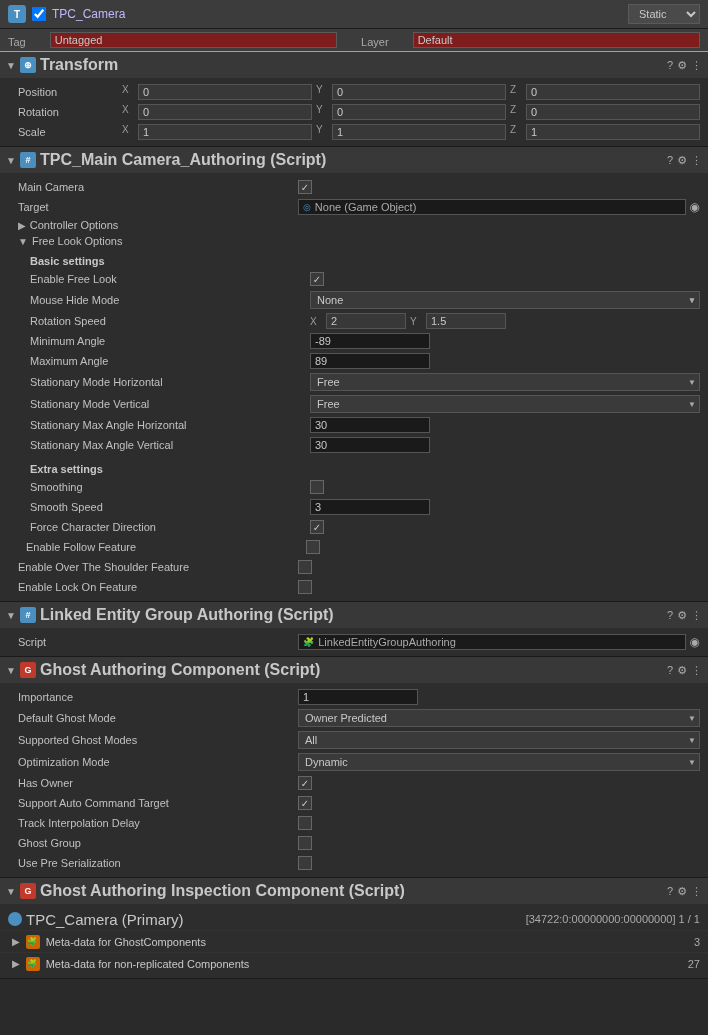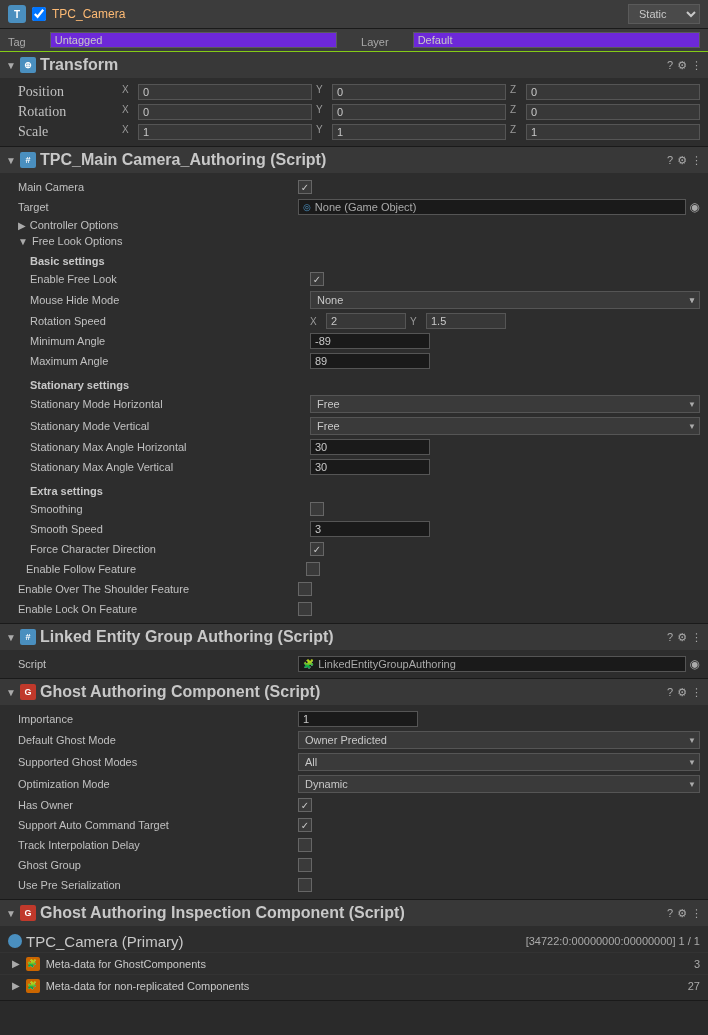--- a/index.html
+++ b/index.html
@@ -23,42 +23,42 @@
     }
     .top-bar .game-object-icon {
       width: 18px; height: 18px;
       background: #4a8fbf;
       border-radius: 3px;
       display: flex; align-items: center; justify-content: center;
       color: white; font-size: 10px; font-weight: bold;
     }
     .top-bar .checkbox { width: 14px; height: 14px; }
     .top-bar .go-name {
-      flex: 1; color: #fdba74; font-size: 12px;
+      flex: 1; color: #c4b5fd; font-size: 12px;
     }
     .top-bar .static-dropdown {
       background: #4a4a4a;
       border: 1px solid #5a5a5a;
       color: #c8c8c8;
       padding: 2px 16px 2px 6px;
       font-size: 11px;
     }
 
     
     .tag-layer-row {
       background: #3c3c3c;
       display: flex;
       align-items: flex-end;
       padding: 3px 8px;
       gap: 24px;
       border-bottom: 1px solid #84cc16;
     }
     .tag-layer-row label { color: #aaa; font-size: 11px; }
     .tag-layer-row select {
-      background: #6d28d9;
+      background: #7f1d1d;
       border: 1px solid #5a5a5a;
       color: #c8c8c8;
       padding: 1px 18px 1px 4px;
       font-size: 11px;
       flex: 1;
     }
 
     
     .component {
       border-bottom: 1px solid #1a1a1a;
@@ -215,22 +215,21 @@
     .transform-row {
       display: flex;
       align-items: center;
       padding: 2px 8px 2px 18px;
       min-height: 20px;
       gap: 4px;
     }
     .transform-label {
       flex: 0 0 100px;
       color: #c0c0c0;
-      font-size: 14px;
-      font-family: Liberation Serif, serif;
+      font-size: 11px;
     }
     .transform-fields {
       display: flex;
       gap: 4px;
       flex: 1;
     }
     .axis-label {
       color: #9a9a9a;
       font-size: 10px;
       width: 12px;
@@ -431,21 +430,20 @@
     <div class="prop-row indented">
       <span class="prop-label">Minimum Angle</span>
       <input class="text-input" type="text" value="-89" style="width: 120px;">
     </div>
 
     <div class="prop-row indented">
       <span class="prop-label">Maximum Angle</span>
       <input class="text-input" type="text" value="89" style="width: 120px;">
     </div>
 
-    <div class="section-header" style="padding-left:30px;padding-top:8px;">Stationary settings</div>
 
     <div class="prop-row indented">
       <span class="prop-label">Stationary Mode Horizontal</span>
       <div class="dropdown-wrap">
         <select class="dropdown">
           <option>Free</option>
         </select>
       </div>
     </div>
 

